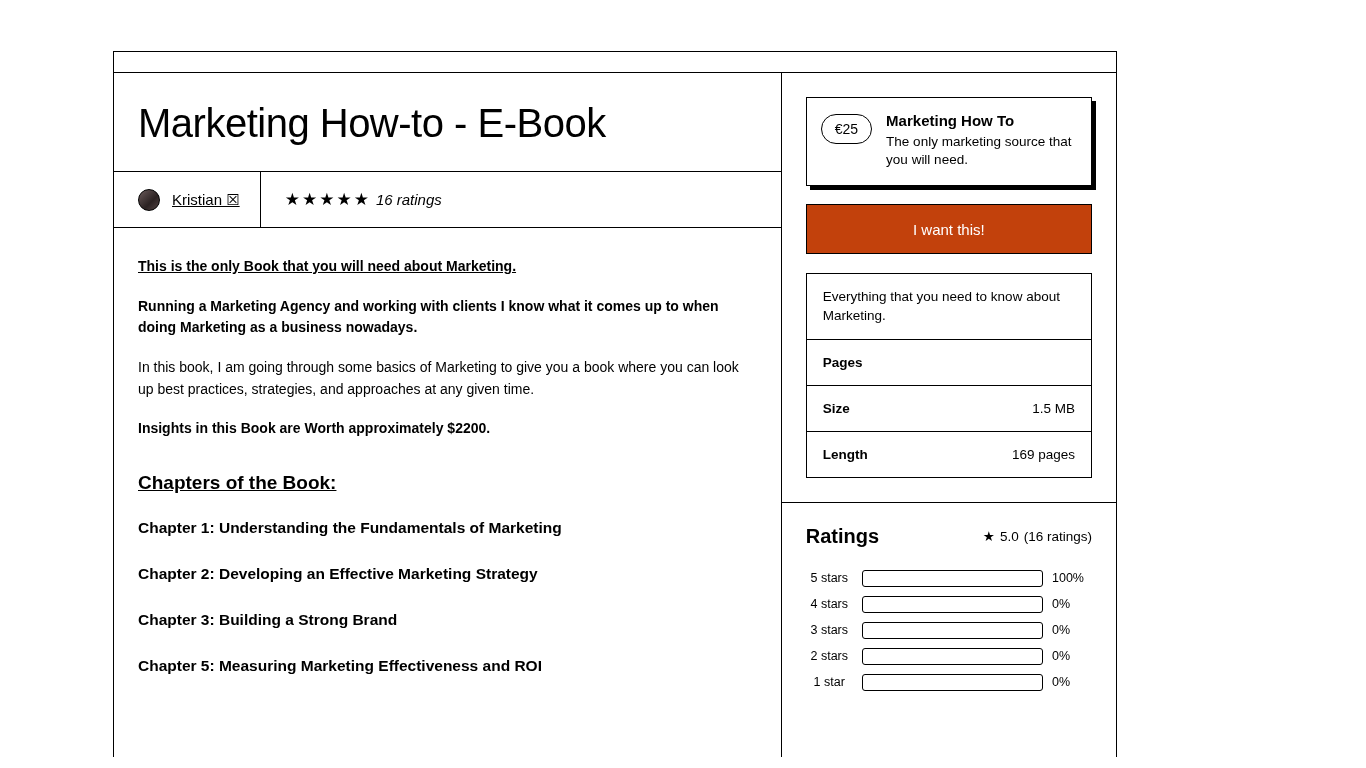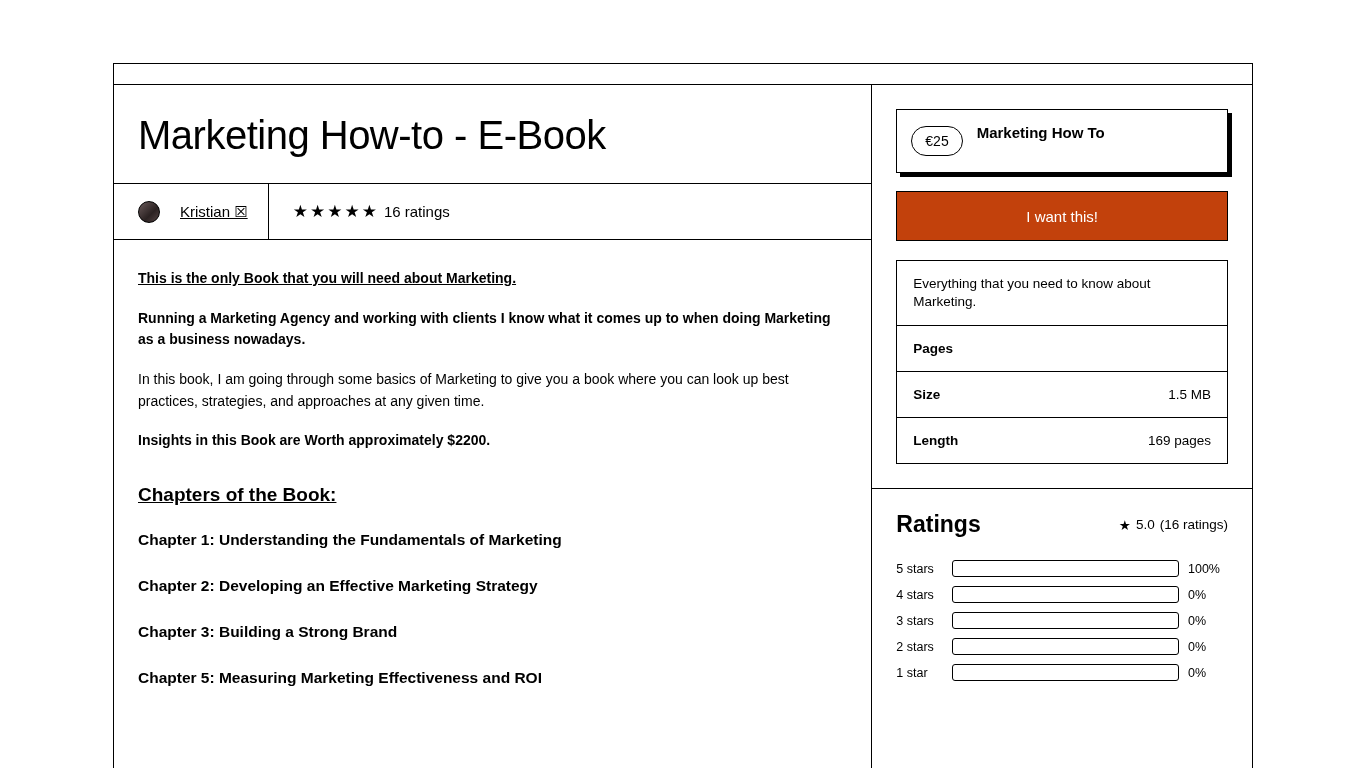--- a/index.html
+++ b/index.html
@@ -9,22 +9,22 @@
     width: 1366px;
     height: 768px;
     overflow: hidden;
     font-family: "Liberation Sans", sans-serif;
     color: #000000;
   }
 
   .page {
     position: absolute;
     left: 113px;
-    top: 63px;
-    width: 1140px;
+    top: 51px;
+    width: 1004px;
     height: 706px;
     border: 1px solid #000000;
     border-bottom: none;
     box-sizing: border-box;
     background: #ffffff;
     display: flex;
     flex-direction: column;
   }
 
   .topbar {
@@ -64,21 +64,21 @@
 
   .meta-row {
     display: flex;
     border-bottom: 1px solid #000000;
     height: 55px;
   }
 
   .creator-cell {
     display: flex;
     align-items: center;
-    gap: 20px;
+    gap: 12px;
     padding: 0 20px 0 24px;
     border-right: 1px solid #000000;
     box-sizing: border-box;
   }
 
   .avatar {
     width: 22px;
     height: 22px;
     border-radius: 50%;
     background: linear-gradient(135deg, #6b5b5b 0%, #2b2222 60%, #544444 100%);
@@ -103,20 +103,21 @@
 
   .stars {
     display: flex;
     gap: 2px;
     font-size: 17px;
     line-height: 1;
   }
 
   .ratings-count {
     font-size: 15px;
+    font-style: italic;
   }
 
   .description {
     padding: 28px 24px 20px 24px;
     overflow: hidden;
     flex: 1 1 auto;
   }
 
   .desc-line {
     font-size: 14px;
@@ -238,21 +239,21 @@
   }
 
   .ratings-head {
     display: flex;
     align-items: center;
     justify-content: space-between;
     margin-bottom: 22px;
   }
 
   .ratings-title {
-    font-size: 23px;
+    font-size: 20px;
     margin: 0;
   }
 
   .ratings-summary {
     display: flex;
     align-items: center;
     gap: 5px;
     font-size: 13.5px;
   }
 
@@ -260,20 +261,21 @@
     display: flex;
     align-items: center;
     gap: 9px;
     margin-bottom: 9px;
   }
 
   .bar-label {
     font-size: 12.5px;
     width: 47px;
     flex: 0 0 auto;
+    text-align: center;
   }
 
   .bar-track {
     flex: 1 1 auto;
     height: 17px;
     border: 1px solid #000000;
     border-radius: 3px;
     background: #ffffff;
     overflow: hidden;
     box-sizing: border-box;
@@ -338,20 +340,21 @@
     </div>
 
     <div class="right-col">
 
       <div class="purchase-panel">
 
         <div class="product-card">
           <span class="price-pill">€25</span>
           <div class="card-text">
             <p class="card-title">Marketing How To</p>
+            <p class="card-sub">The only marketing source that you will need.</p>
           </div>
         </div>
 
         <button class="cta-button">I want this!</button>
 
         <div class="details-box">
           <div class="details-note">Everything that you need to know about Marketing.</div>
 
           <div class="detail-row">
             <span class="detail-label">Pages</span>

